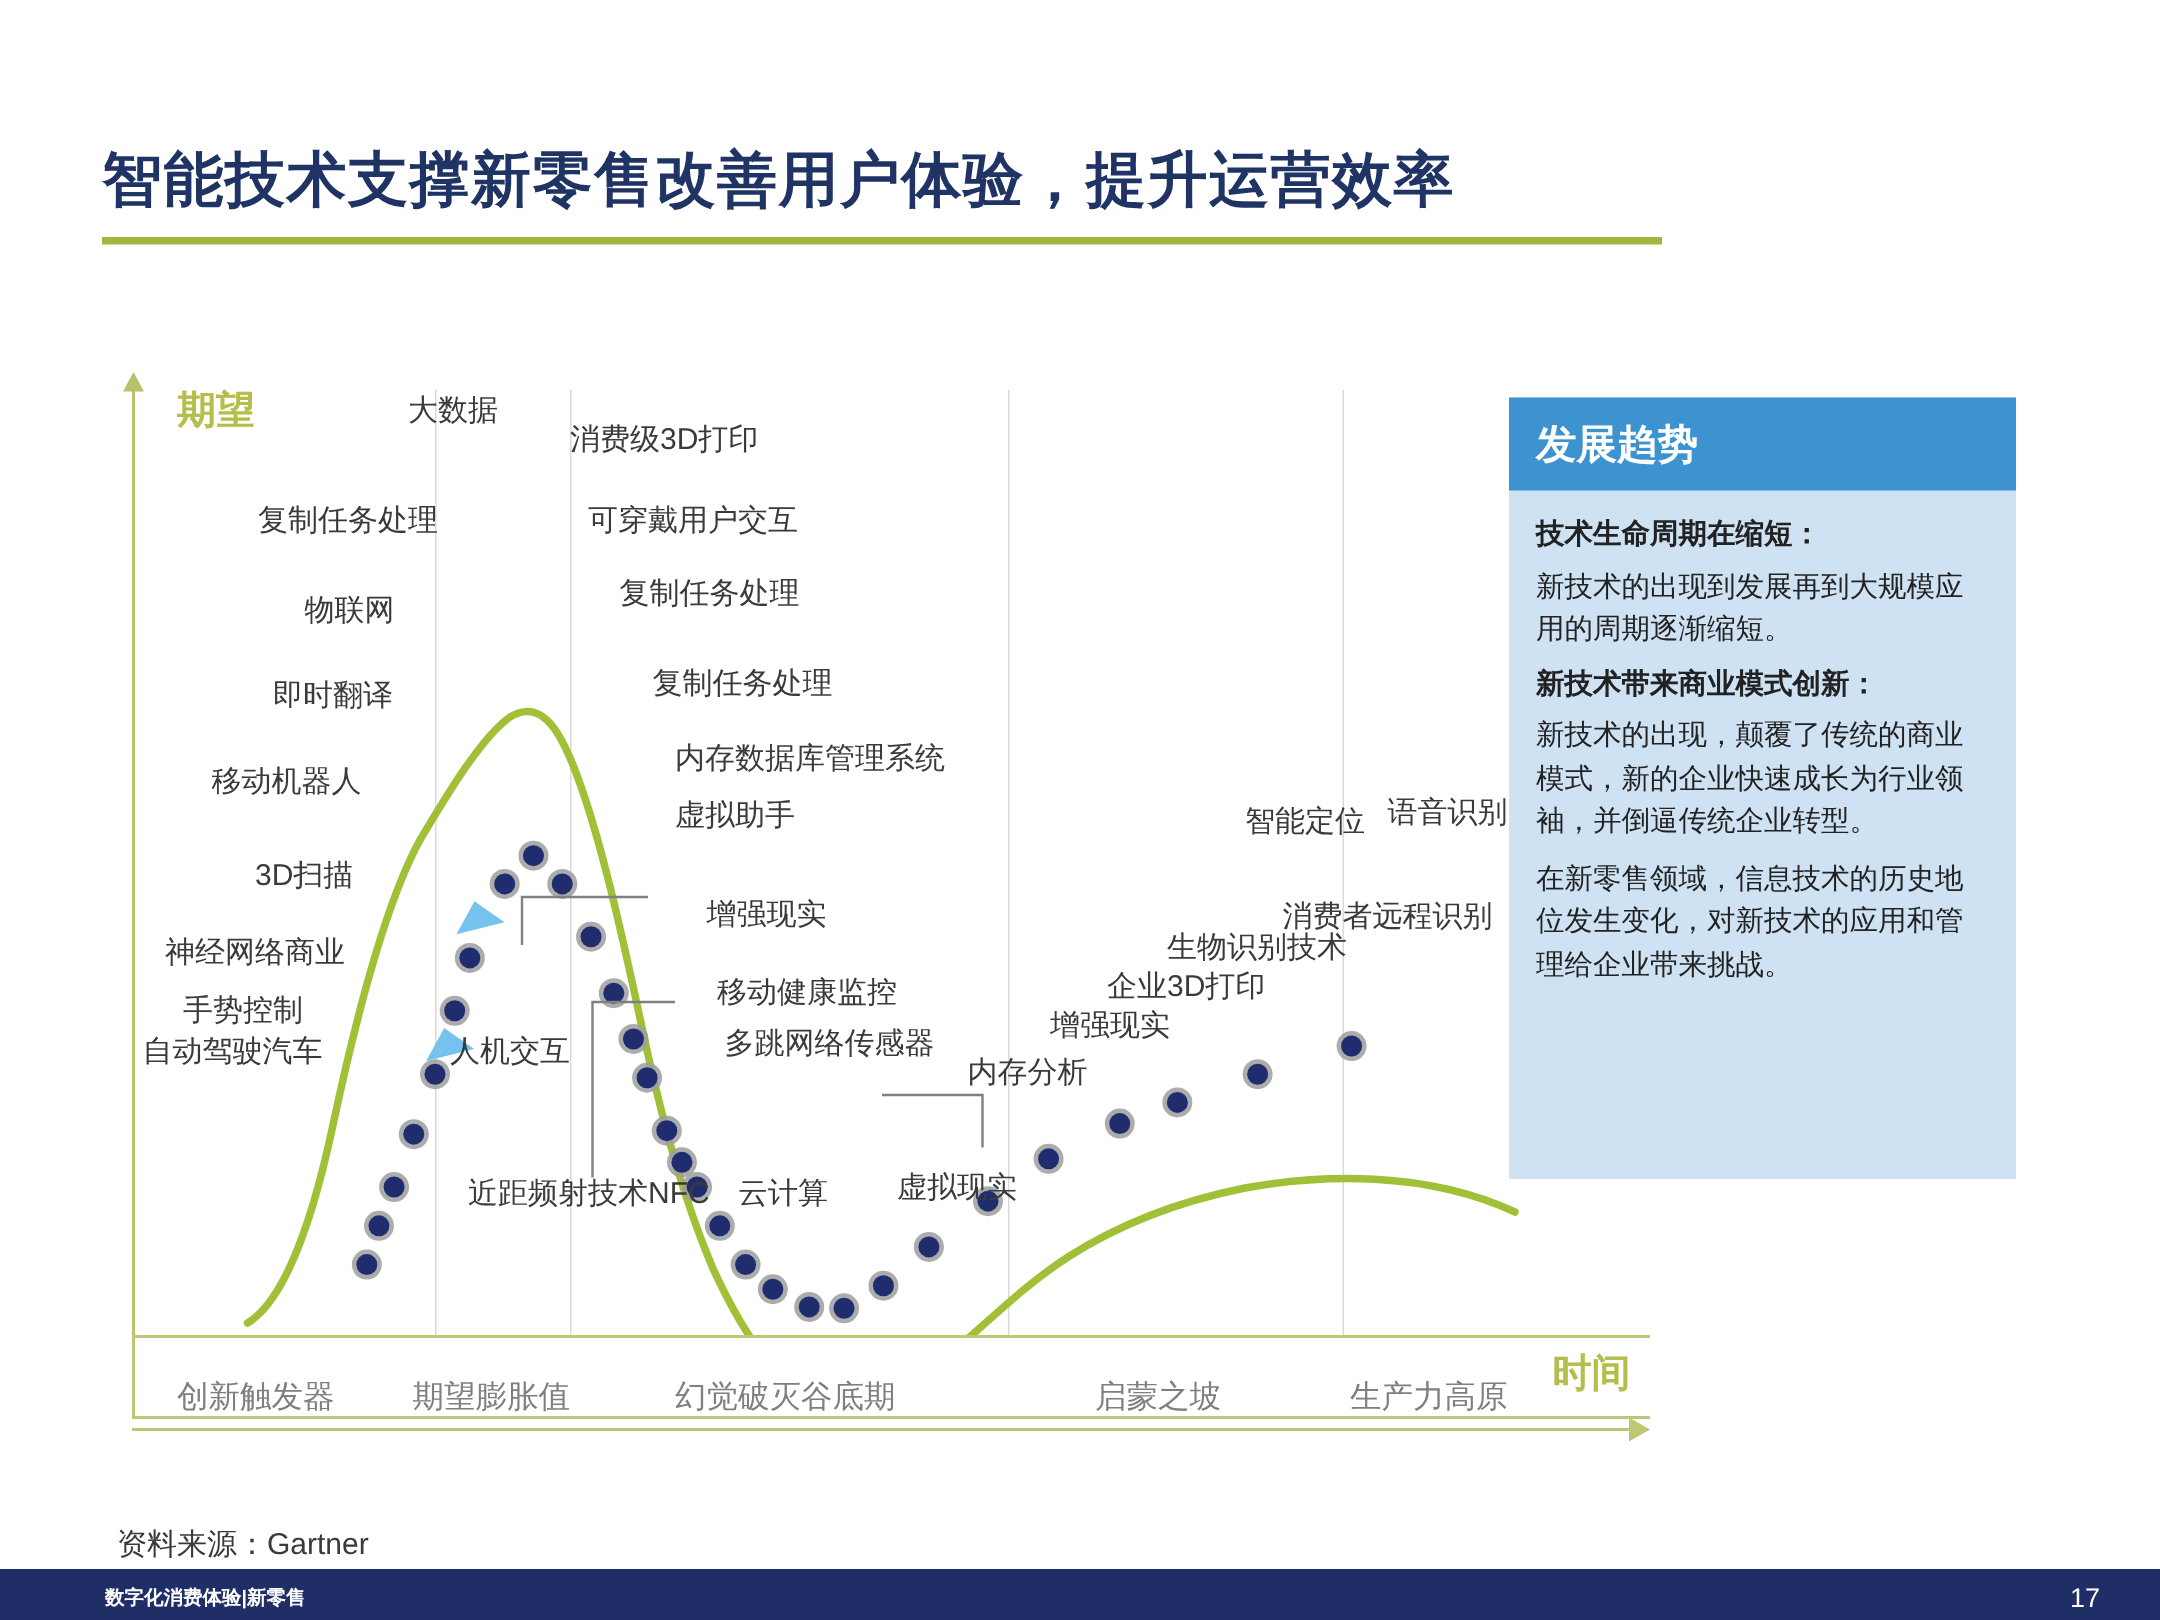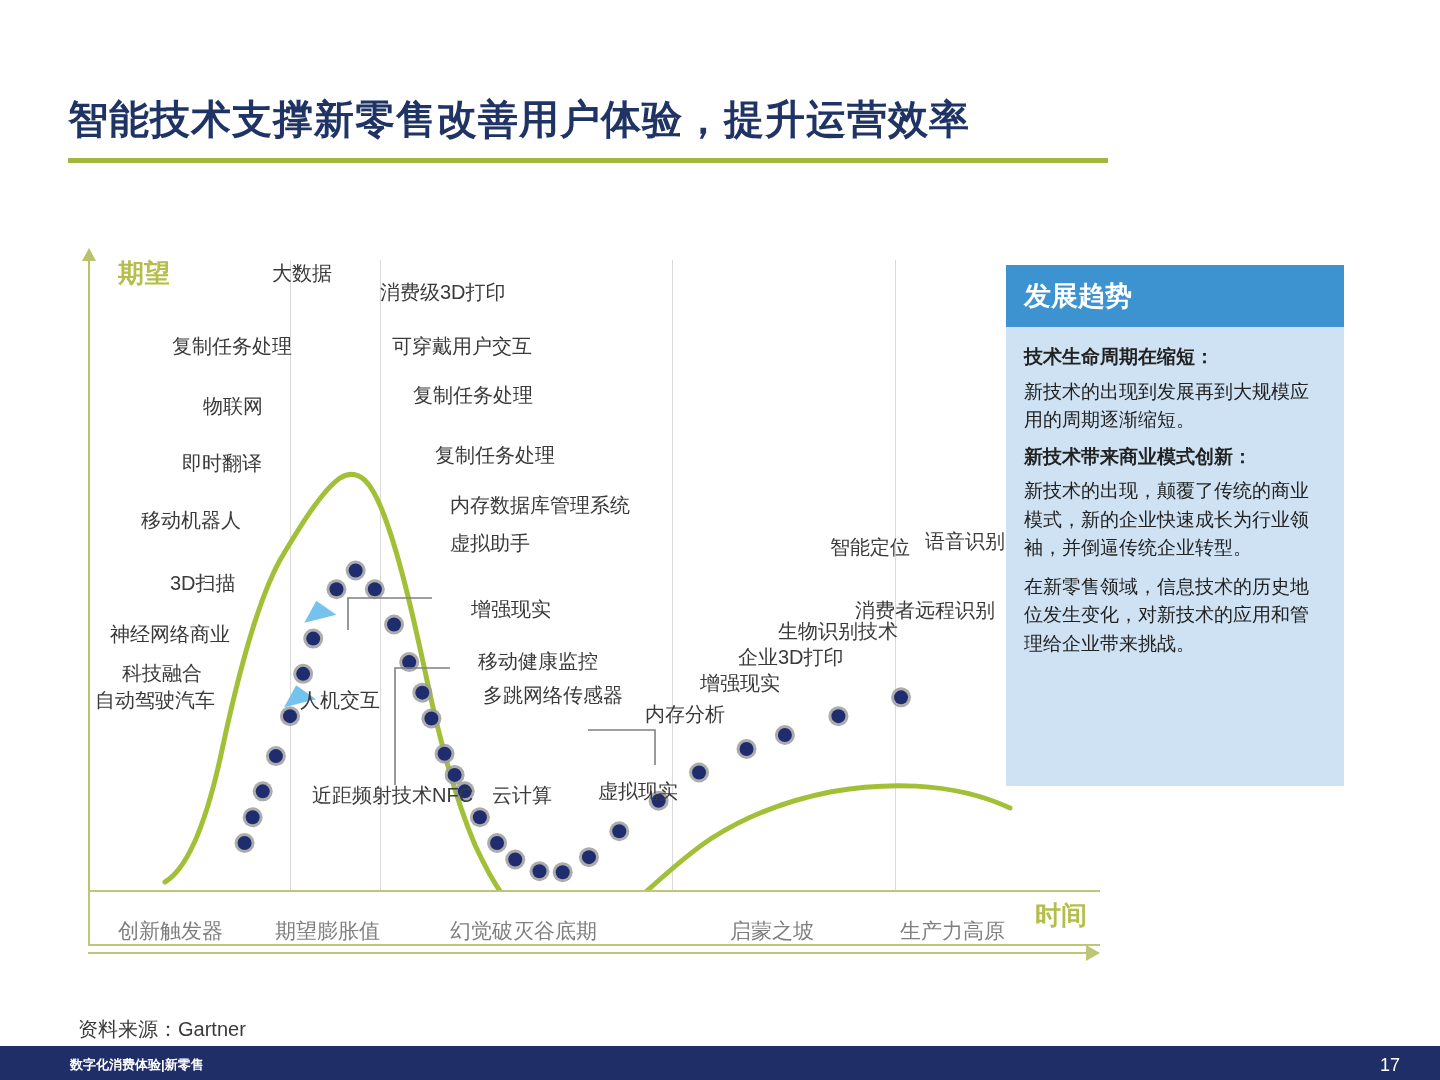--- a/index.html
+++ b/index.html
@@ -217,21 +217,21 @@
     <div class="x-tick" style="left:730px">启蒙之坡</div>
     <div class="x-tick" style="left:900px">生产力高原</div>
     <div class="x-time">时间</div>
 
     <div class="nlabel" style="left:172px;top:103px">复制任务处理</div>
     <div class="nlabel" style="left:203px;top:163px">物联网</div>
     <div class="nlabel" style="left:182px;top:220px">即时翻译</div>
     <div class="nlabel" style="left:141px;top:277px">移动机器人</div>
     <div class="nlabel" style="left:170px;top:340px">3D扫描</div>
     <div class="nlabel" style="left:110px;top:391px">神经网络商业</div>
-    <div class="nlabel" style="left:122px;top:430px">科技融合</div>
+    <div class="nlabel" style="left:122px;top:430px">手势控制</div>
     <div class="nlabel" style="left:95px;top:457px">自动驾驶汽车</div>
 
     <div class="nlabel" style="left:272px;top:30px">大数据</div>
     <div class="nlabel" style="left:380px;top:49px">消费级3D打印</div>
     <div class="nlabel" style="left:392px;top:103px">可穿戴用户交互</div>
     <div class="nlabel" style="left:413px;top:152px">复制任务处理</div>
     <div class="nlabel" style="left:435px;top:212px">复制任务处理</div>
     <div class="nlabel" style="left:450px;top:262px">内存数据库管理系统</div>
     <div class="nlabel" style="left:450px;top:300px">虚拟助手</div>
 

